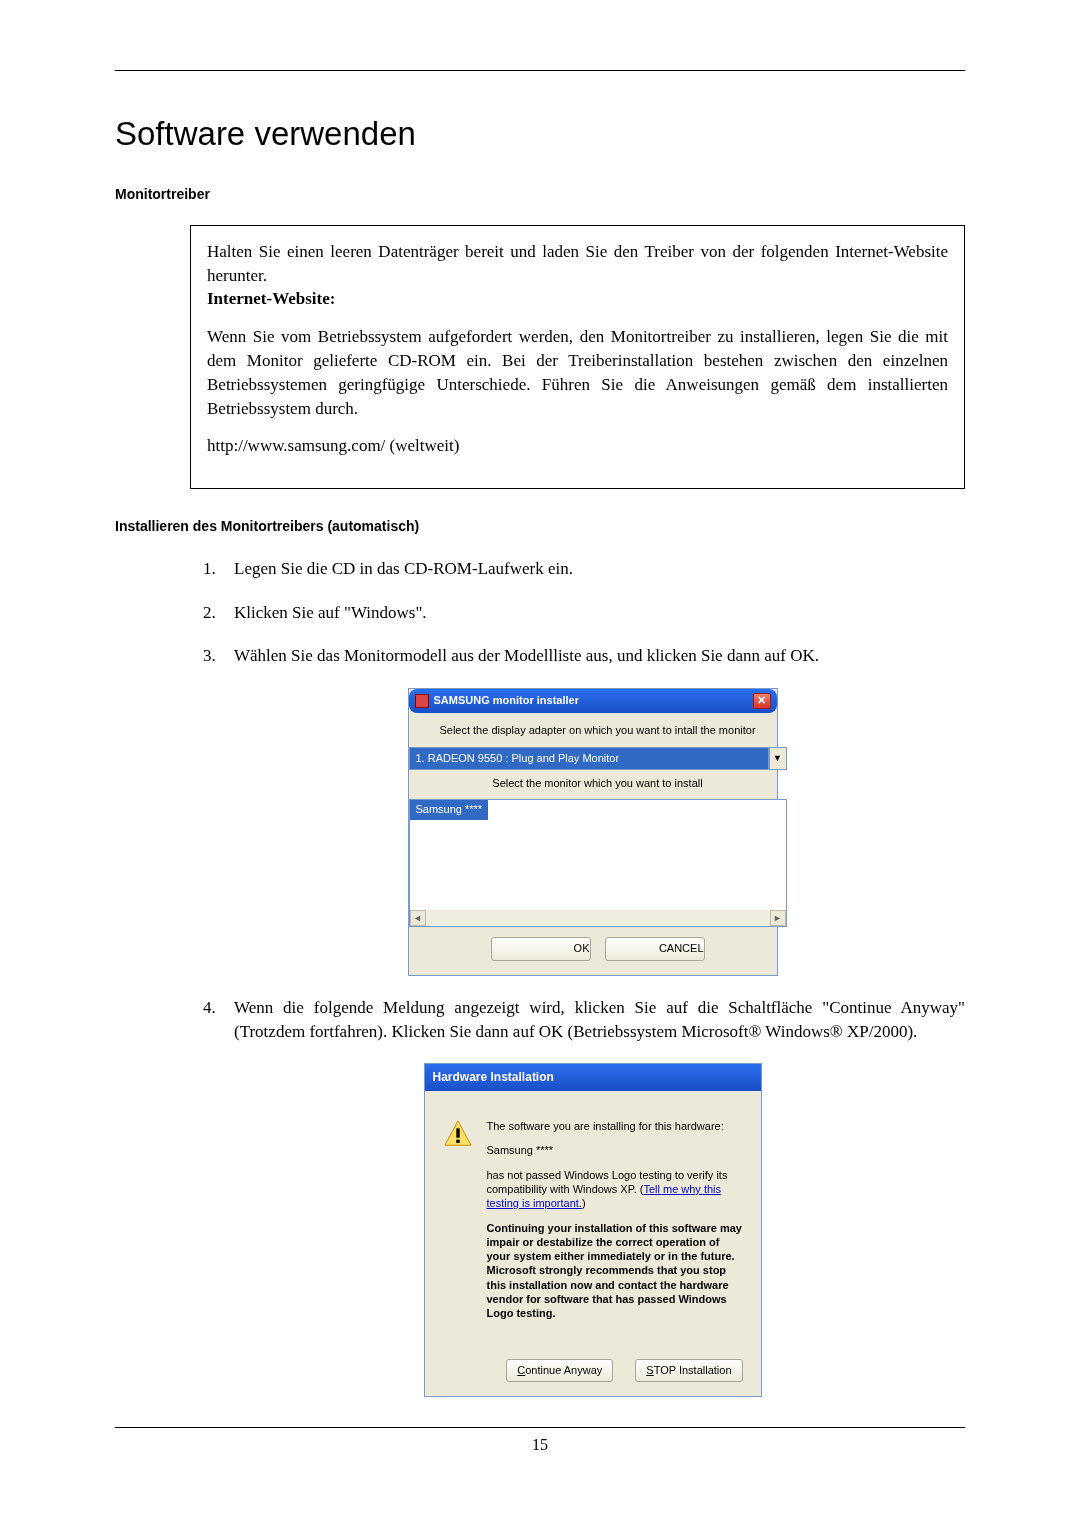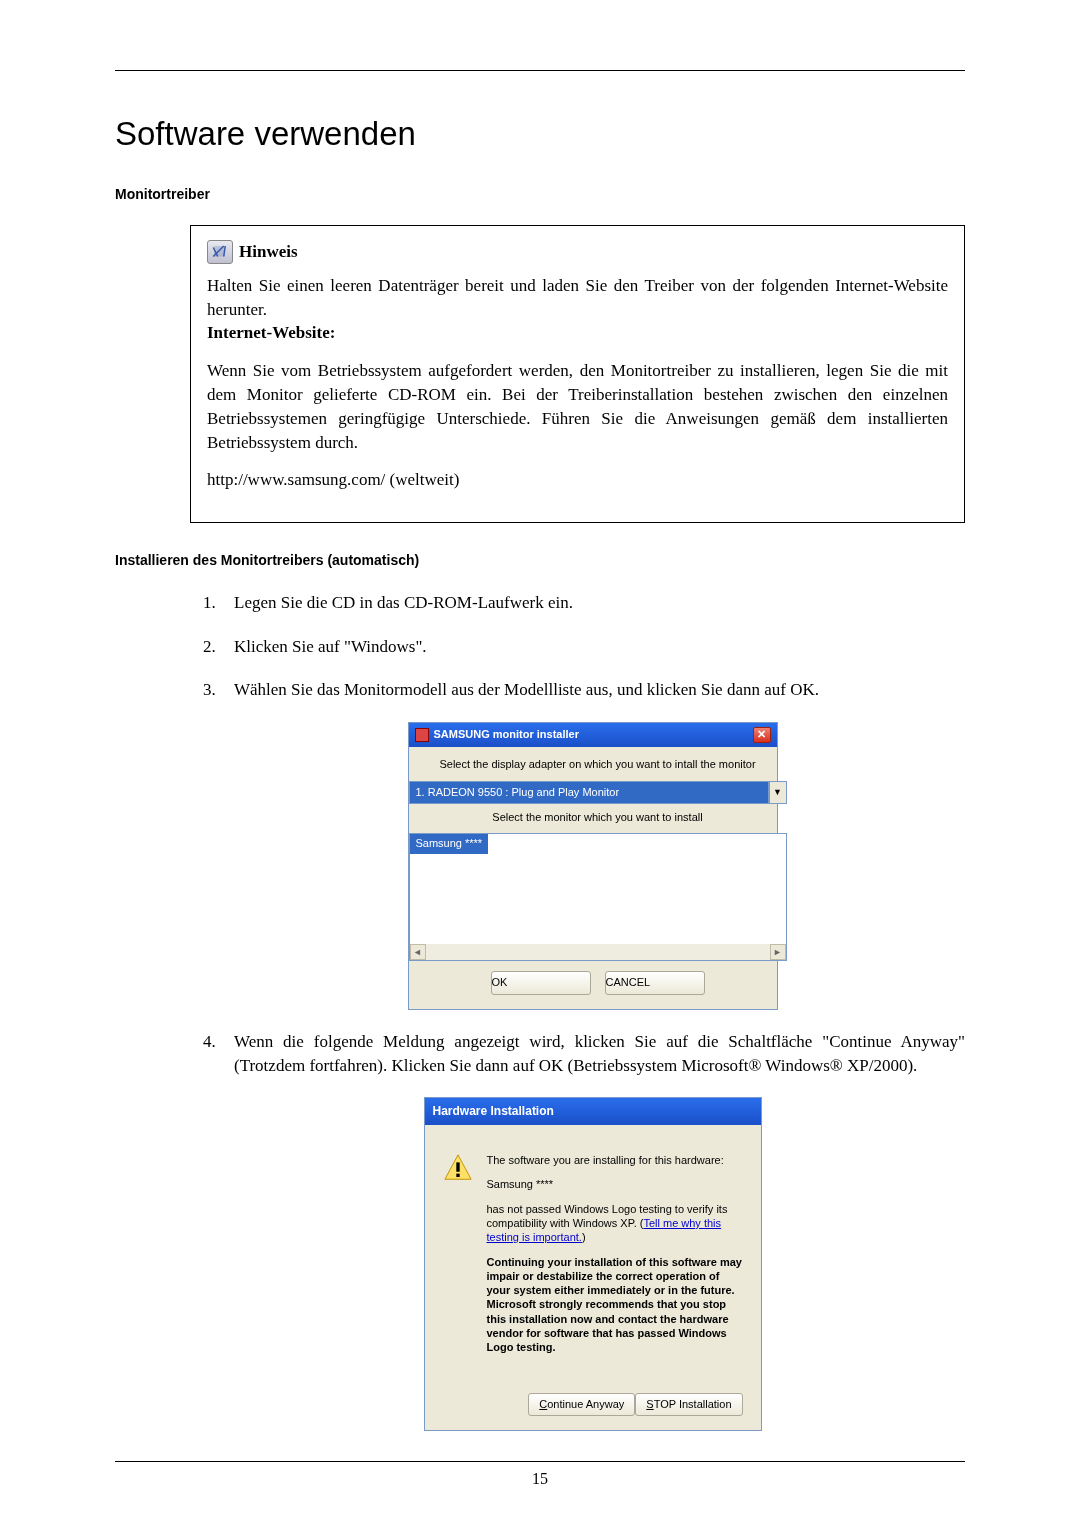--- a/index.html
+++ b/index.html
@@ -97,20 +97,21 @@
     }
     .titlebar {
       background: linear-gradient(#2a6eec, #1a4fc8);
       color: #fff;
       padding: 4px 6px;
       display: flex;
       align-items: center;
       justify-content: space-between;
       font-size: 11px;
       font-weight: bold;
+      border-radius: 8px;
     }
     .titlebar-left {
       display: flex;
       align-items: center;
       gap: 5px;
     }
     .title-icon {
       width: 14px;
       height: 14px;
       background: #d44;
@@ -202,21 +203,21 @@
       margin-top: 10px;
     }
     .xp-btn {
       background: linear-gradient(#fff, #ece9d8);
       border: 1px solid #aca899;
       border-radius: 3px;
       padding: 3px 0;
       width: 100px;
       font-size: 11px;
       font-family: Tahoma, Arial, sans-serif;
-      text-align: left;
+      text-align: right;
     }
     .dialog2 {
       width: 338px;
       border: 1px solid #7a9ac9;
       background: #ece9d8;
       font-family: Tahoma, Arial, sans-serif;
       font-size: 11px;
     }
     .titlebar2 {
       background: linear-gradient(#2a6eec, #1a4fc8);
@@ -251,21 +252,21 @@
     .d2-link {
       color: #0000cc;
       text-decoration: underline;
     }
     .d2-bold {
       font-weight: bold;
     }
     .dialog2-buttons {
       display: flex;
       justify-content: flex-end;
-      gap: 0;
+      gap: 22px;
       margin-top: 28px;
       align-items: flex-end;
     }
     .xp-btn2 {
       background: linear-gradient(#fff, #ece9d8);
       border: 1px solid #aca899;
       border-radius: 3px;
       padding: 3px 10px;
       font-size: 11px;
       font-family: Tahoma, Arial, sans-serif;
@@ -284,29 +285,20 @@
 </head>
 <body>
 
 <div class="top-rule"></div>
 
 <h1>Software verwenden</h1>
 
 <h2>Monitortreiber</h2>
 
 <div class="note-box">
-  <div class="note-header">
-    <span class="note-icon">
-      <svg viewBox="0 0 24 24">
-          <path fill="#3459a8" d="M4 4h14v14H4z" opacity="0.2"></path>
-          <path stroke="#3459a8" stroke-width="2" fill="none" d="M3 6l6 12M3 18l14-14M19 4l-2 14"></path>
-        </svg>
-    </span>
-    <span class="note-title">Hinweis</span>
-  </div>
   <p>
     <span>Halten Sie einen leeren Datenträger bereit und laden Sie den Treiber von der folgenden Internet-Website herunter.</span><br>
     <span class="bold">Internet-Website:</span>
   </p>
   <p>Wenn Sie vom Betriebssystem aufgefordert werden, den Monitortreiber zu installieren, legen Sie die mit dem Monitor gelieferte CD-ROM ein. Bei der Treiberinstallation bestehen zwischen den einzelnen Betriebssystemen geringfügige Unterschiede. Führen Sie die Anweisungen gemäß dem installierten Betriebssystem durch.</p>
   <p>http://www.samsung.com/ (weltweit)</p>
 </div>
 
 <h2>Installieren des Monitortreibers (automatisch)</h2>
 

